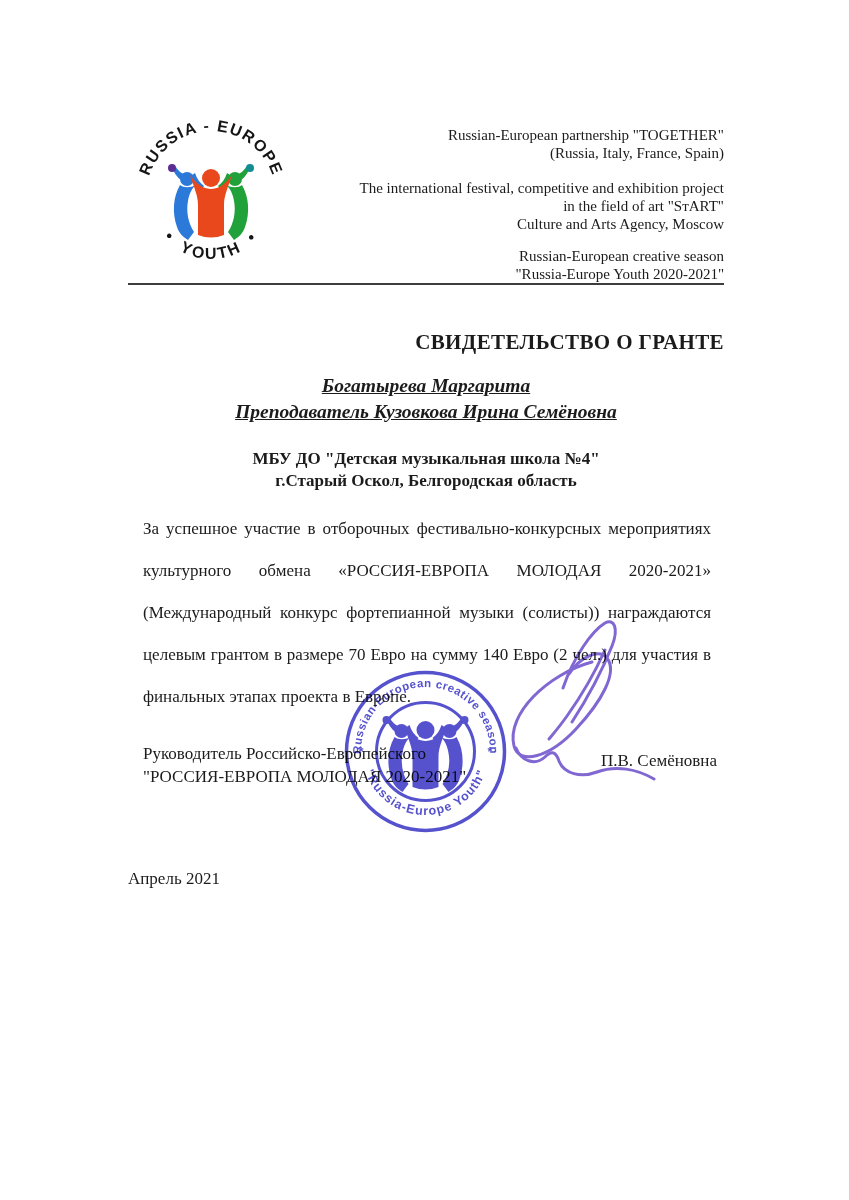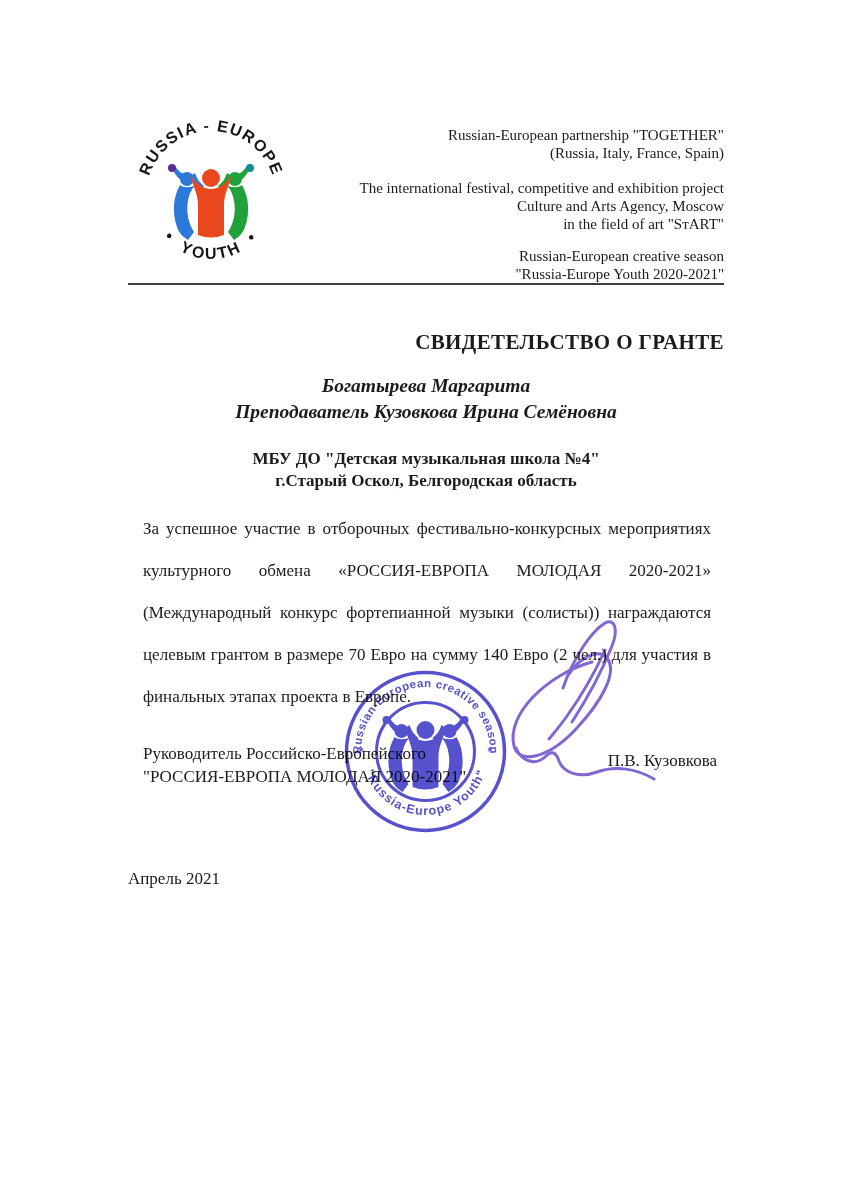--- a/index.html
+++ b/index.html
@@ -15,21 +15,21 @@
             font-size:15px; line-height:18px; }
   .header .grp2 { margin-top:17px; }
   .header .grp3 { margin-top:14px; }
 
   .rule { left:128px; top:283px; width:596px; height:2px; background:#3d3d3d; }
 
   .title { left:128px; width:596px; top:330px; text-align:right;
            font-weight:bold; font-size:21px; letter-spacing:0.4px; }
 
   .names { left:128px; width:596px; top:373px; text-align:center;
-           font-weight:bold; font-style:italic; font-size:19.5px; line-height:26px; }
+           font-weight:bold; font-style:italic; font-size:19.5px; line-height:26px;text-decoration:underline; }
 
   .school { left:128px; width:596px; top:448px; text-align:center;
             font-weight:bold; font-size:17px; line-height:22px; }
 
   .body-text { left:143px; top:491px; width:568px; font-size:17px;
                line-height:42px; text-align:justify; text-align-last:left; }
 
   .sign-block { left:143px; top:742px; font-size:17px; line-height:23px; }
   .signer { right:132px; top:751px; font-size:17px; }
 
@@ -78,22 +78,22 @@
     </g>
   </svg>
 
   <div class="abs header">
     <div class="grp1">
       <div>Russian-European partnership "TOGETHER"</div>
       <div>(Russia, Italy, France, Spain)</div>
     </div>
     <div class="grp2">
       <div>The international festival, competitive and exhibition project</div>
+      <div>in the field of art "SтART"</div>
       <div>Culture and Arts Agency, Moscow</div>
-      <div>in the field of art "SтART"</div>
     </div>
     <div class="grp3">
       <div>Russian-European creative season</div>
       <div>"Russia-Europe Youth 2020-2021"</div>
     </div>
   </div>
 
   <div class="abs rule"></div>
 
   <div class="abs title">СВИДЕТЕЛЬСТВО О ГРАНТЕ</div>
@@ -107,21 +107,21 @@
     <div>МБУ ДО "Детская музыкальная школа №4"</div>
     <div>г.Старый Оскол, Белгородская область</div>
   </div>
 
   <p class="abs body-text">За успешное участие в отборочных фестивально-конкурсных мероприятиях культурного обмена «РОССИЯ-ЕВРОПА МОЛОДАЯ 2020-2021» (Международный конкурс фортепианной музыки (солисты)) награждаются целевым грантом в размере 70 Евро на сумму 140 Евро (2 чел.) для участия в финальных этапах проекта в Европе.</p>
 
   <div class="abs sign-block">
     <div>Руководитель Российско-Европейского</div>
     <div>"РОССИЯ-ЕВРОПА МОЛОДАЯ 2020-2021"</div>
   </div>
-  <div class="abs signer">П.В. Кузовкова</div>
+  <div class="abs signer">П.В. Семёновна</div>
 
   <svg class="abs stamp-svg" width="181" height="181" viewBox="0 0 181 181" aria-hidden="true">
     <defs>
       <path id="sp-top" d="M 26,90.5 A 64.5,64.5 0 0 1 155,90.5"></path>
       <path id="sp-bottom" d="M 27,90.5 A 63.5,63.5 0 0 0 154,90.5"></path>
     </defs>
     <circle cx="90.5" cy="90.5" r="79" fill="none" stroke="#3e3ac6" stroke-width="3.5"></circle>
     <circle cx="90.5" cy="90.5" r="49" fill="none" stroke="#3e3ac6" stroke-width="3"></circle>
     <text class="stamp-arc" font-size="11.5" letter-spacing="0.5" text-anchor="middle">
       <textPath href="#sp-top" startOffset="50%">Russian-European creative season</textPath>

